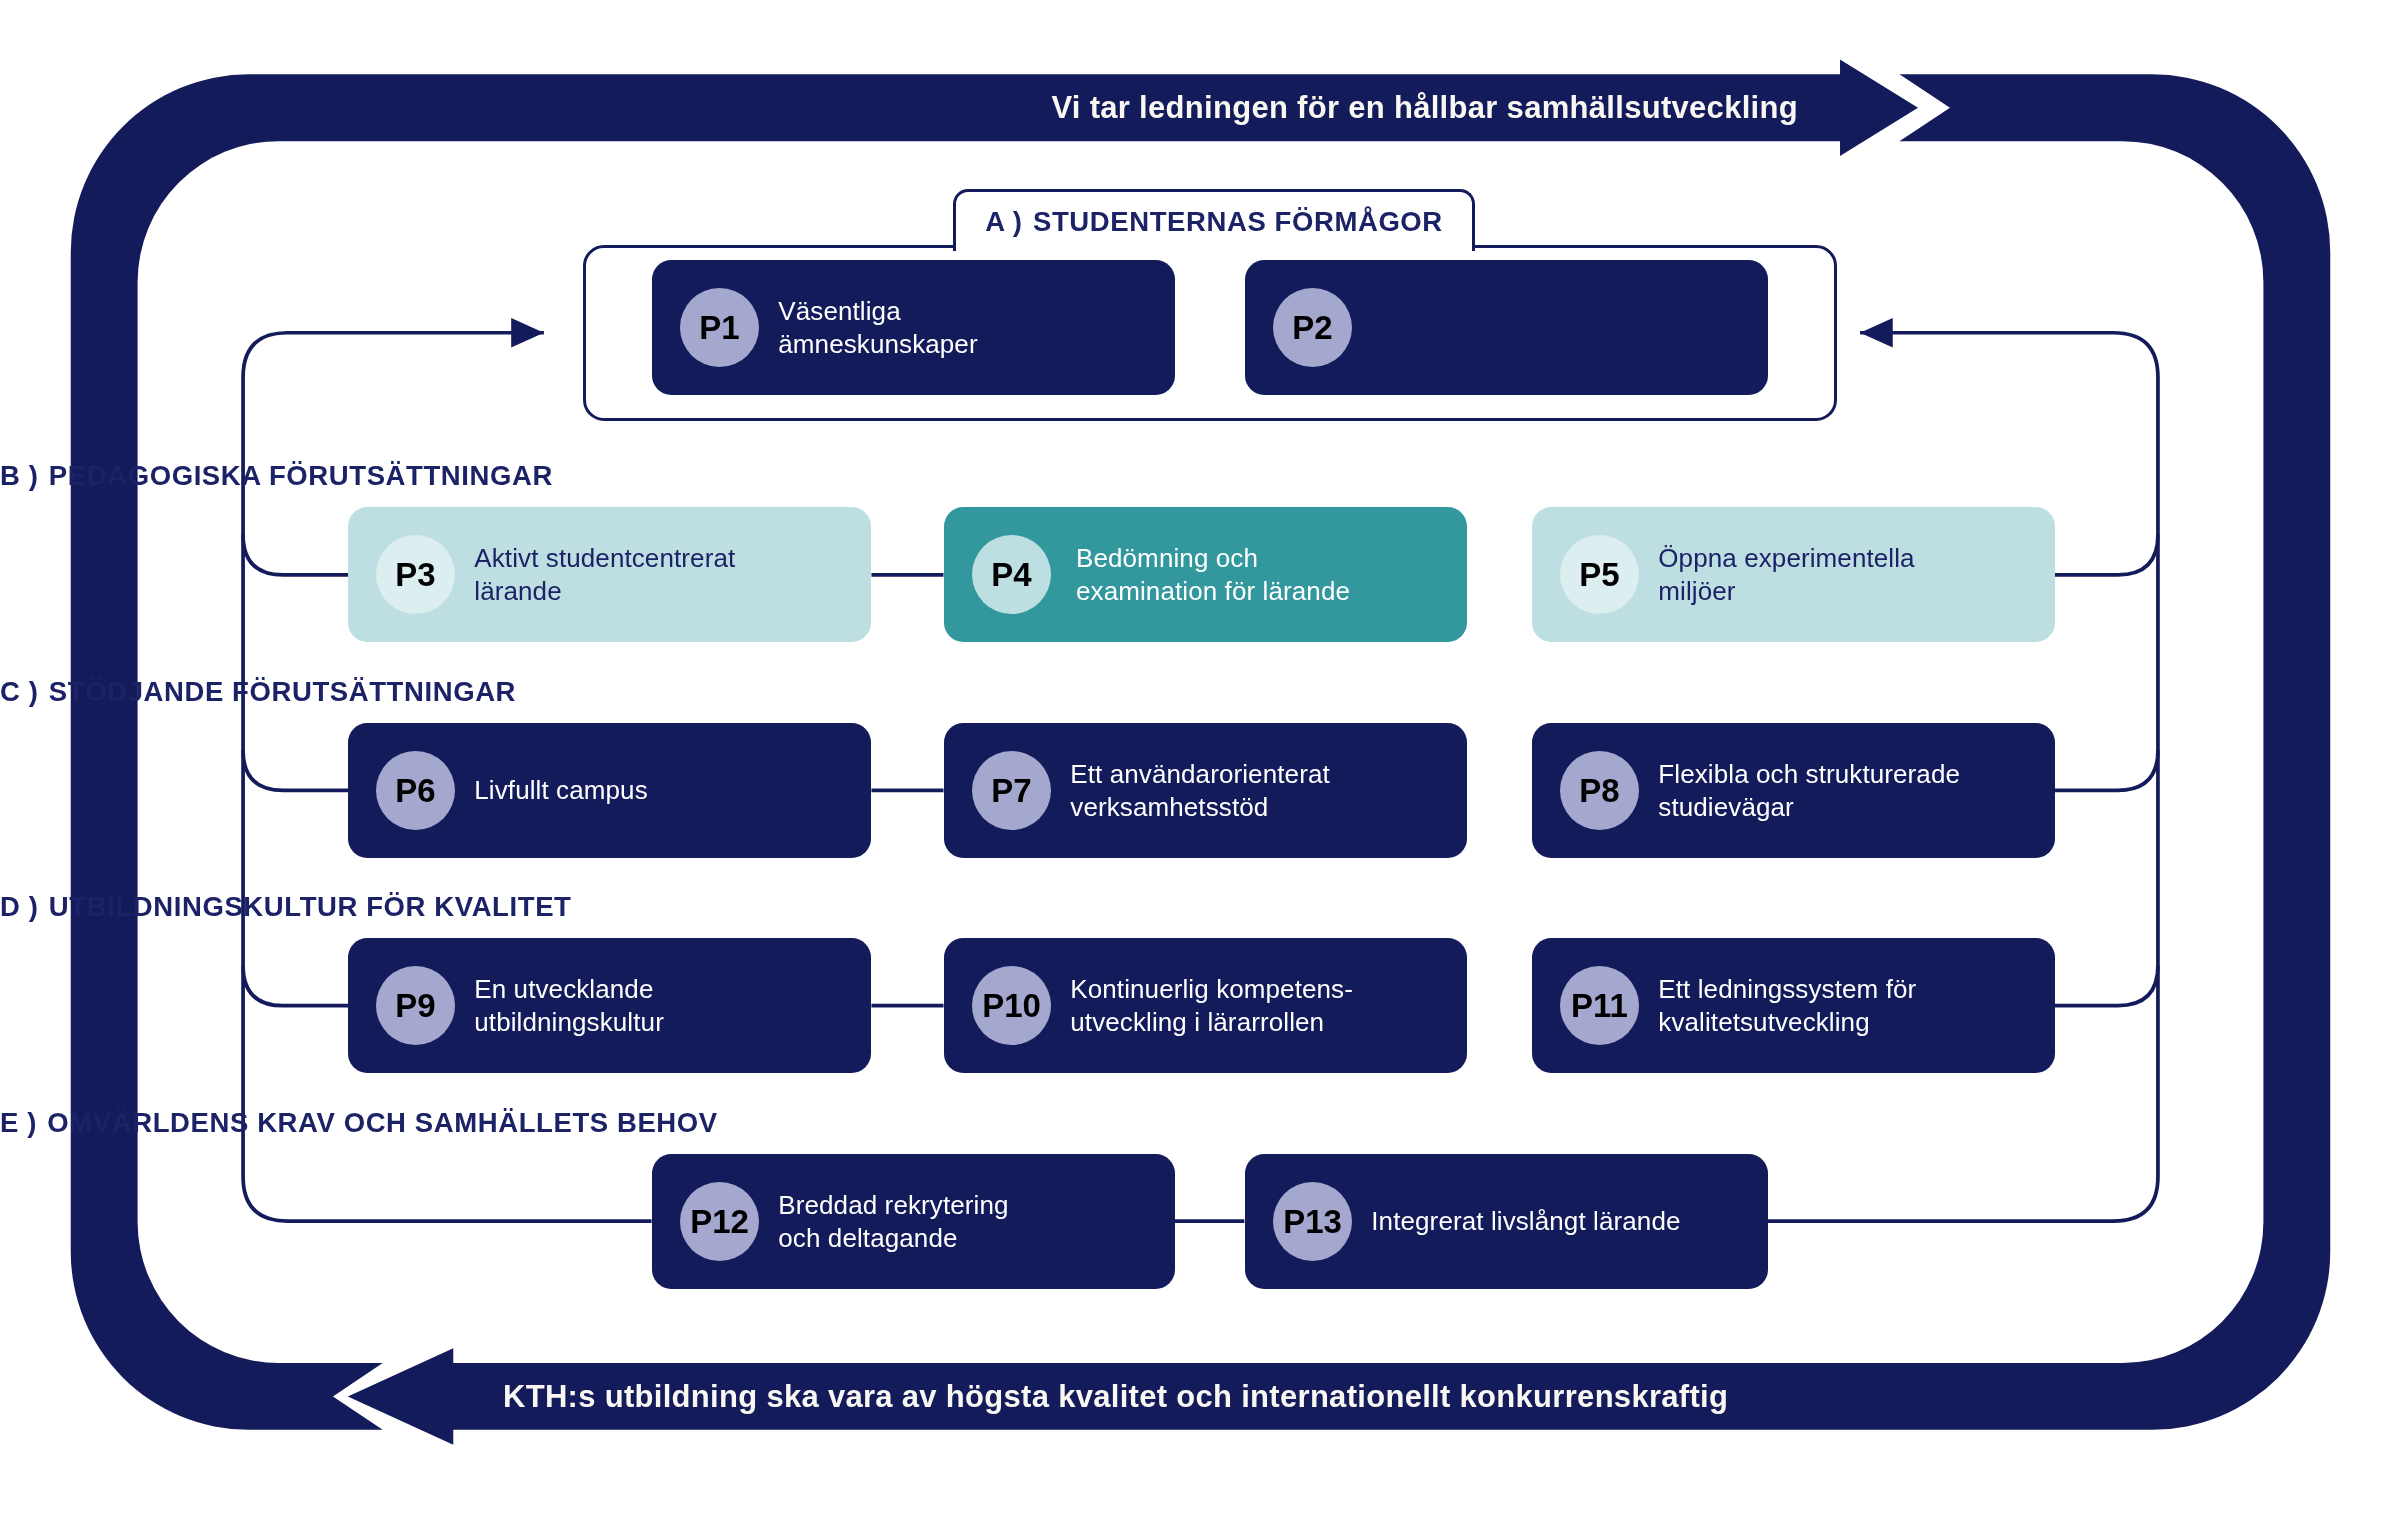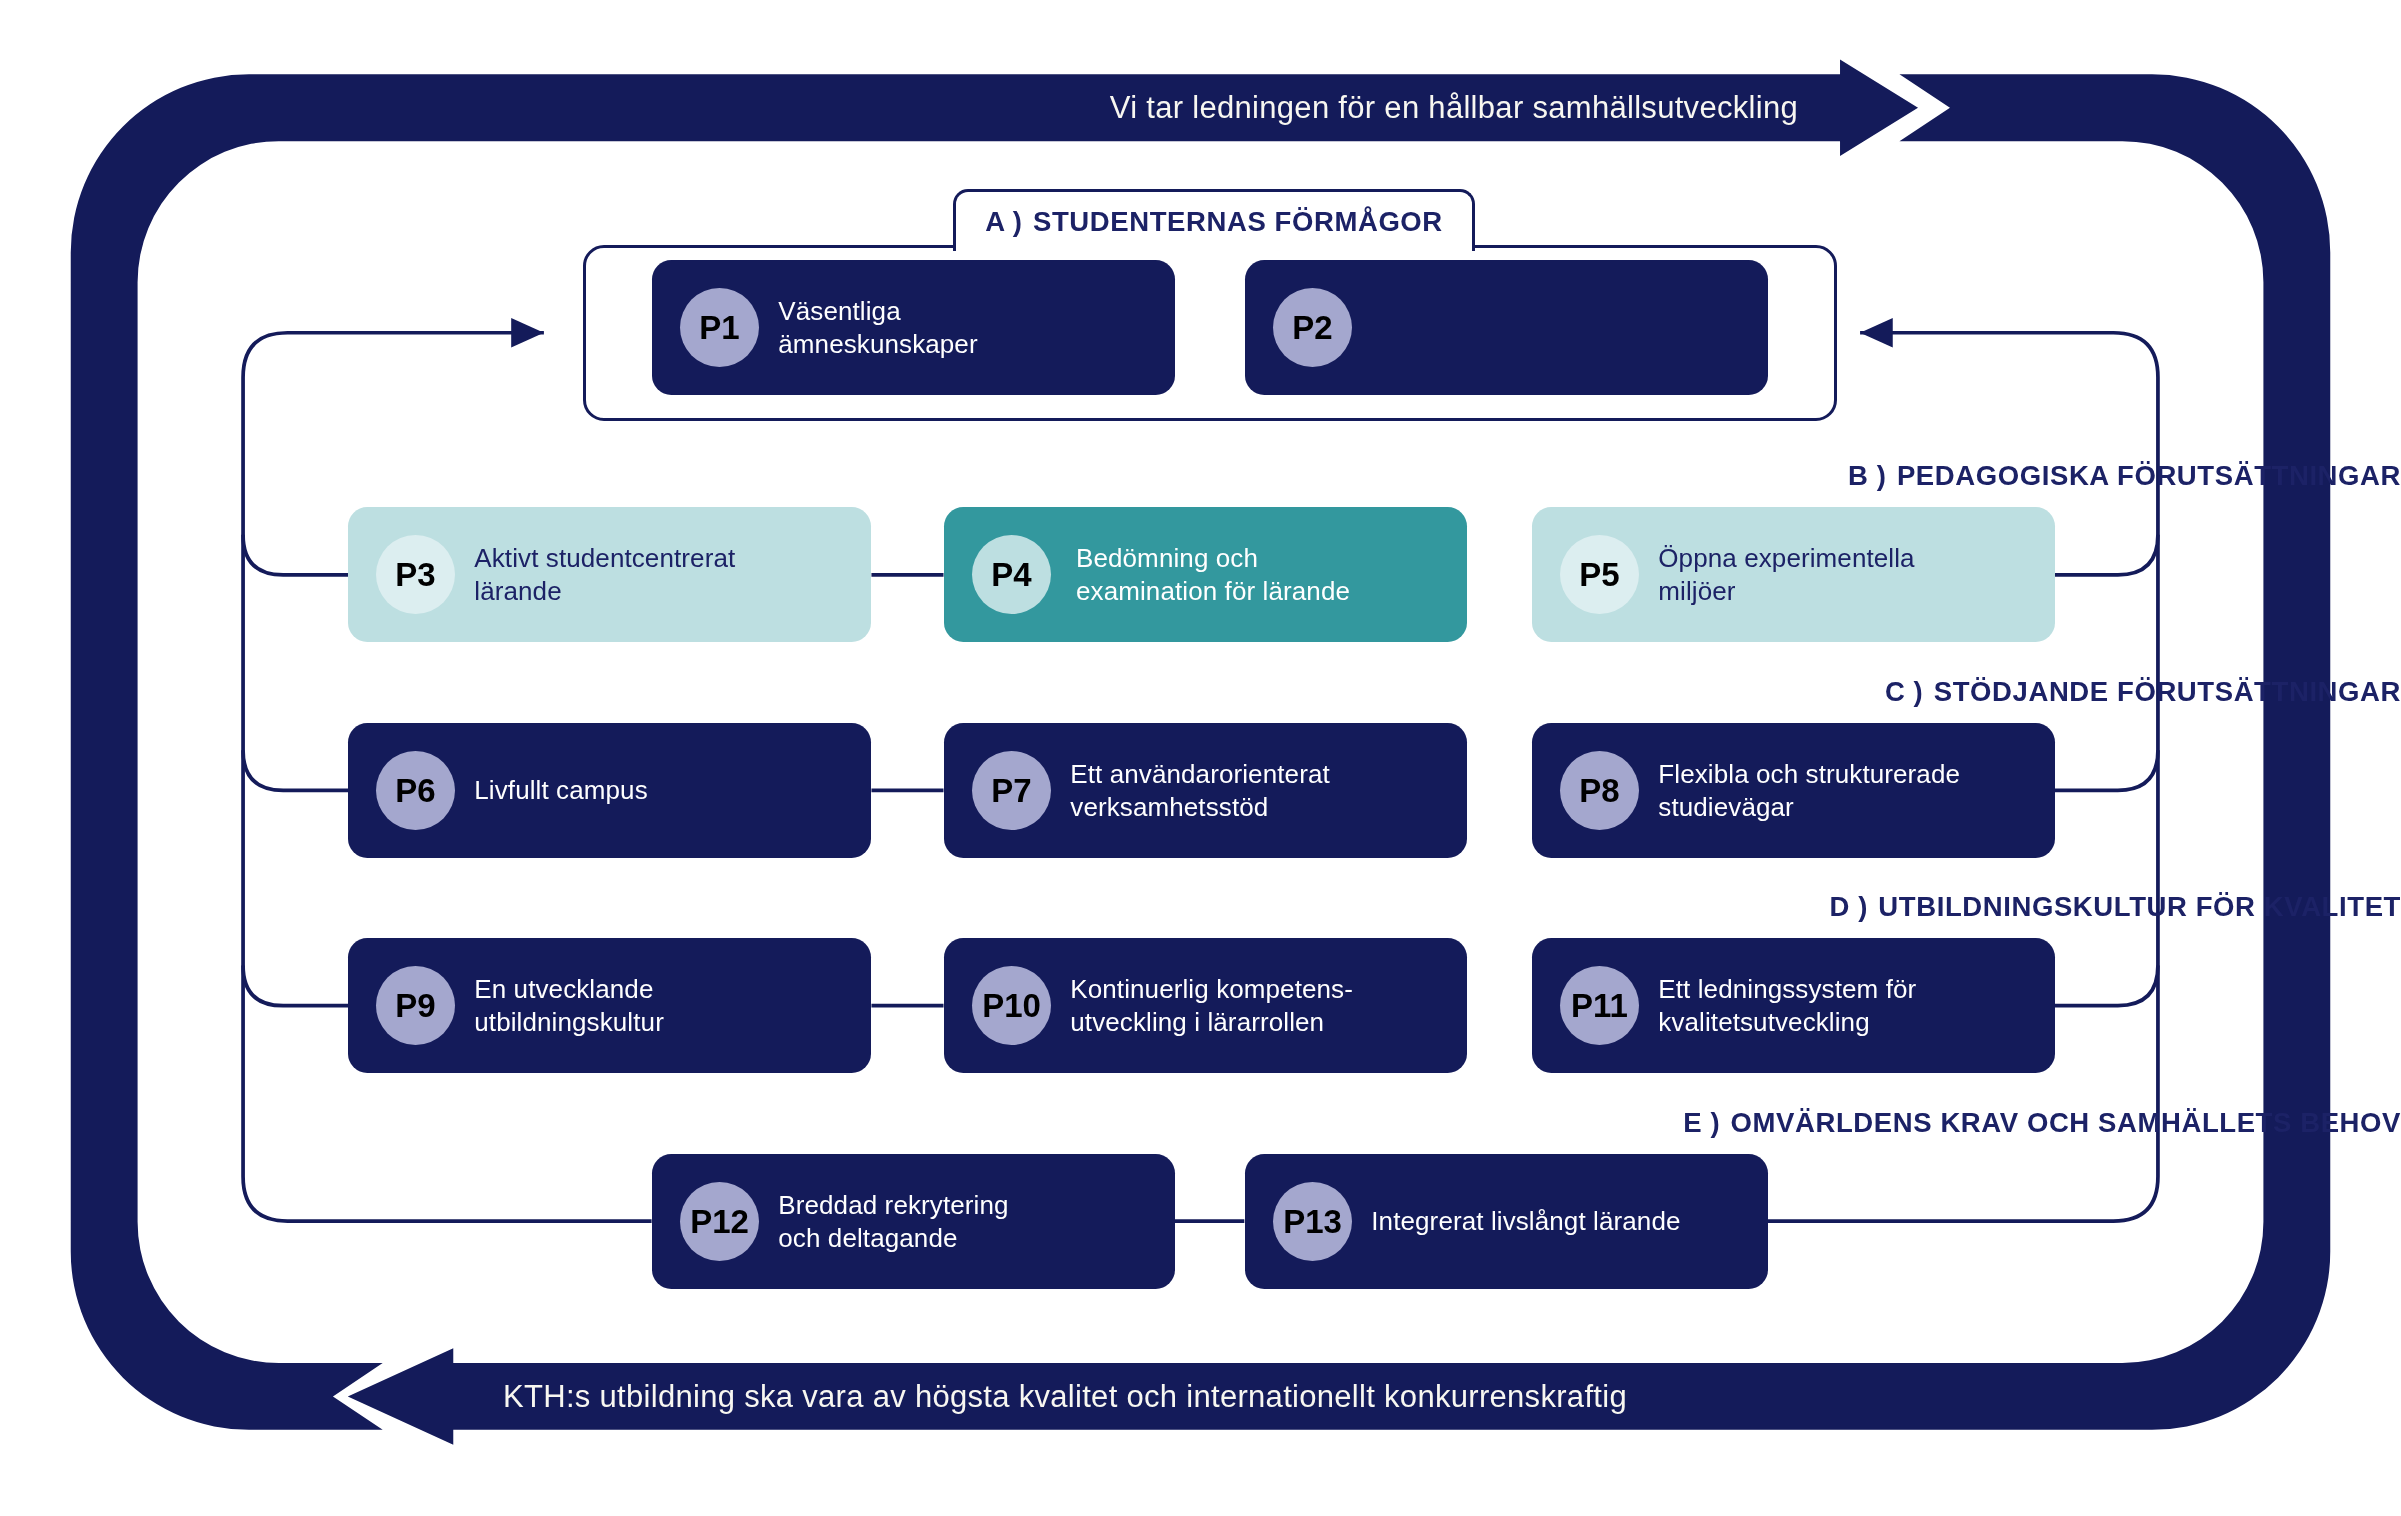--- a/index.html
+++ b/index.html
@@ -2,27 +2,27 @@
 <html style="font-size:12px"><head>
 <meta charset="utf-8">
 <style>
   html,body{margin:0;padding:0;background:#ffffff;}
   #canvas{
     position:relative;width:2401px;height:1516px;overflow:hidden;background:#ffffff;
     font-family:"Liberation Sans","DejaVu Sans",sans-serif;
   }
   #ring{position:absolute;left:0;top:0;width:2401px;height:1516px;}
   .banner{
-    position:absolute;color:#F8F7F1;font-size:31px;font-weight:400;
+    position:absolute;color:#F8F7F1;font-size:31px;font-weight:700;
     letter-spacing:0.3px;height:67px;line-height:67px;white-space:nowrap;
   }
   #banner-top{top:74px;left:594px;width:1204px;text-align:right;}
   #banner-bottom{top:1363px;left:503px;text-align:left;}
   .sec-heading{
-    position:absolute;left:0;width:2401px;text-align:right;
+    position:absolute;left:0;width:2401px;text-align:left;
     font-size:27.5px;font-weight:700;color:#1C2266;letter-spacing:0.6px;
     height:34px;line-height:34px;white-space:nowrap;
   }
   .sec-heading .pfx{margin-right:10.4px;}
   #sectionA-frame{
     position:absolute;left:583px;top:245px;width:1254px;height:176px;
     border:3px solid #141B5A;border-radius:21px;background:transparent;box-sizing:border-box;
   }
   #sectionA-tab{
     position:absolute;left:953px;top:189px;width:522px;height:62px;

